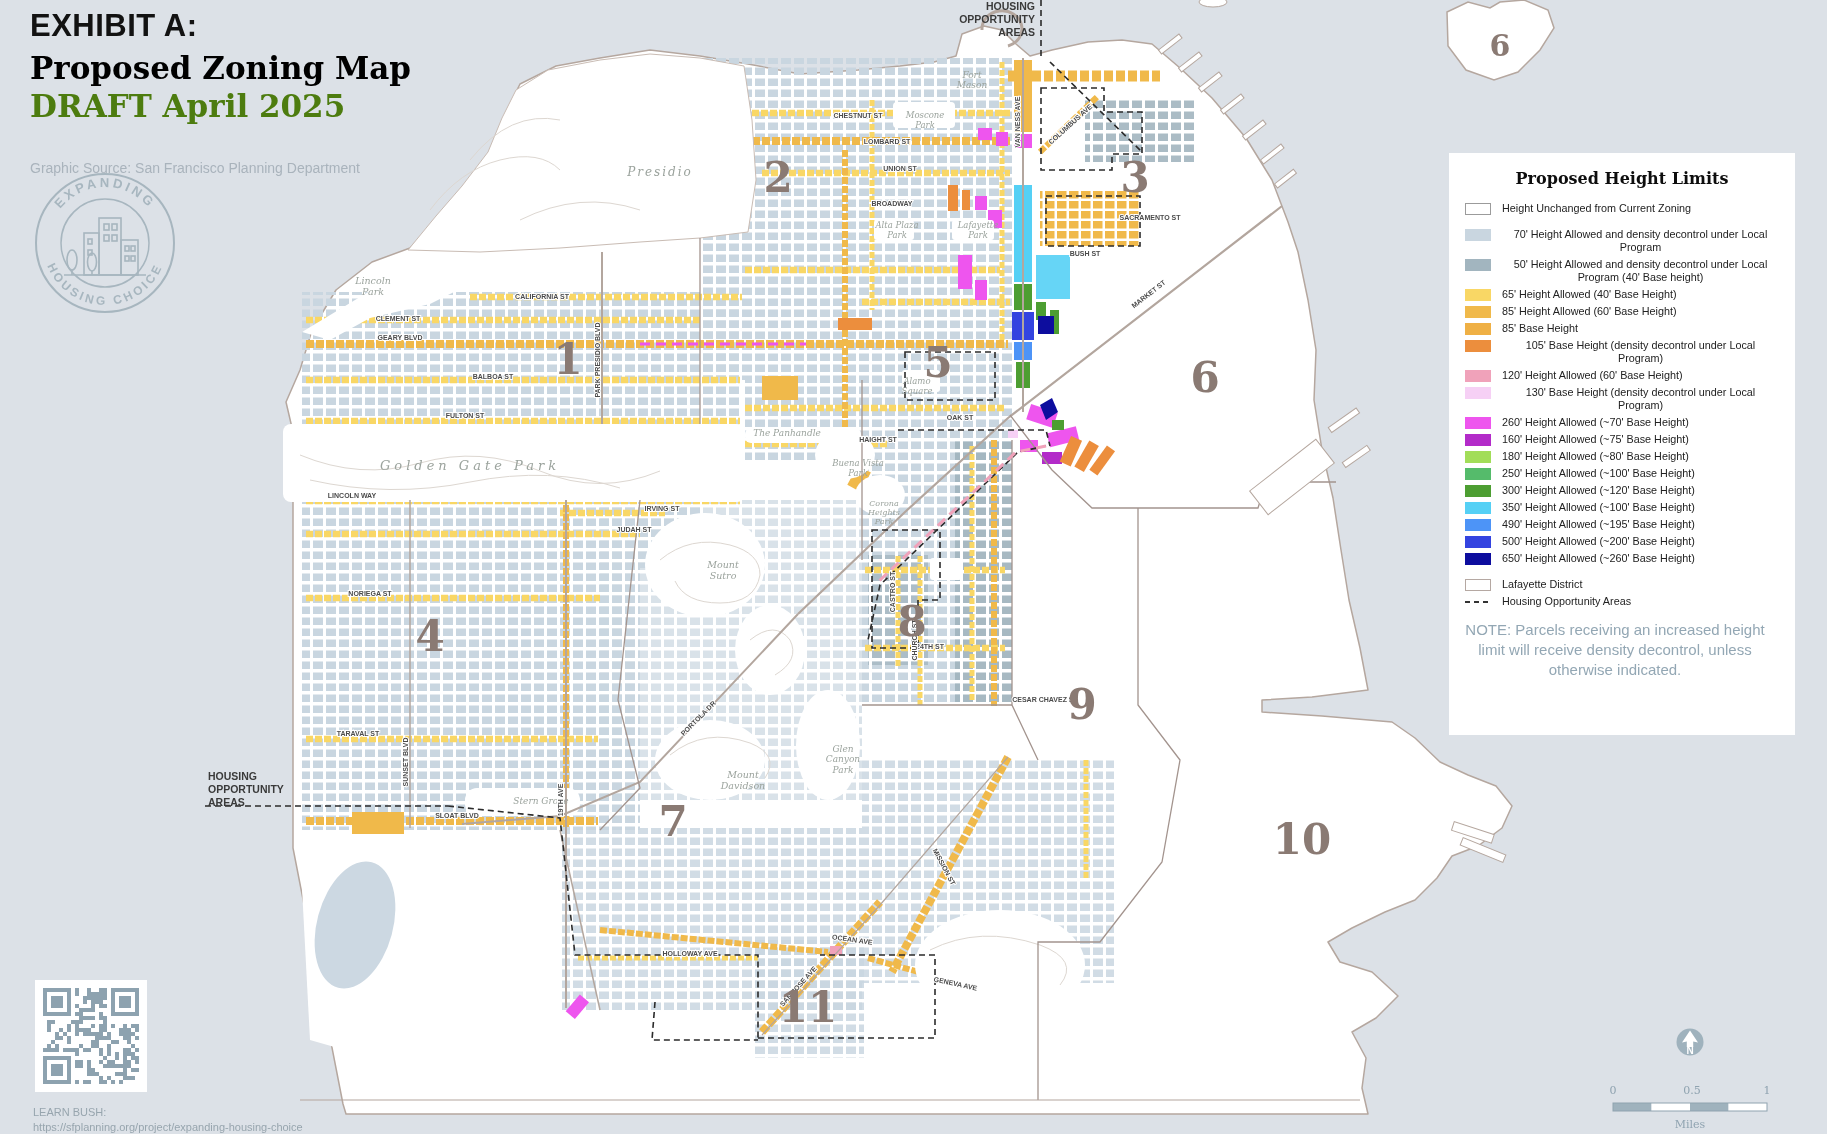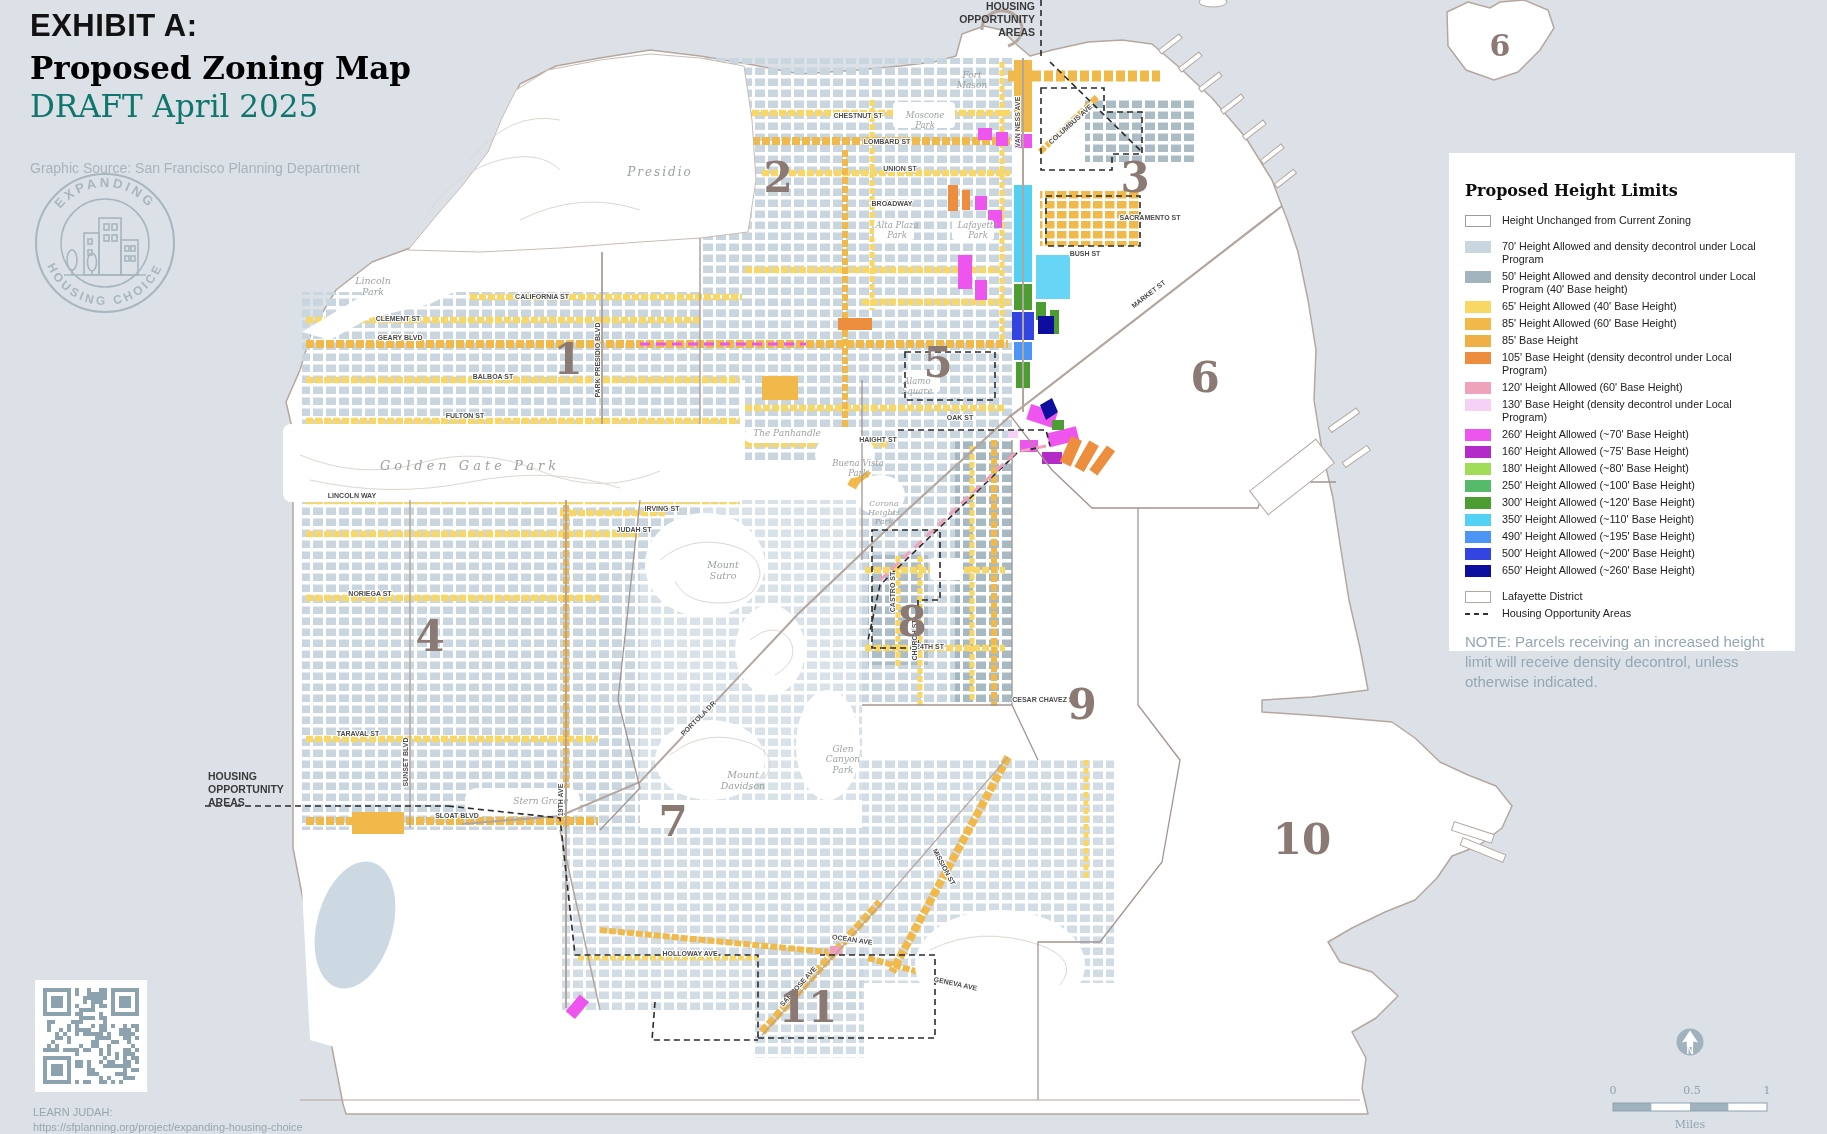--- a/index.html
+++ b/index.html
@@ -3,25 +3,25 @@
 <meta charset="utf-8">
 <style>
   html,body{margin:0;padding:0;background:#dce1e7;}
   .stage{position:relative;width:1827px;height:1134px;overflow:hidden;
          background:#dce1e7;font-family:"Liberation Sans",sans-serif;}
   svg{position:absolute;left:0;top:0;}
   
   .titleblock{position:absolute;left:30px;top:8px;}
   .exhibit{font-family:"Liberation Sans",sans-serif;font-weight:bold;font-size:31px;color:#121212;letter-spacing:.5px;}
   .maintitle{font-family:"DejaVu Serif",serif;font-weight:bold;font-size:31px;color:#000000;margin-top:6px;}
-  .draft{font-family:"DejaVu Serif",serif;font-weight:normal;font-size:31px;color:#0f766e;margin-top:2px;}
+  .draft{font-family:"DejaVu Serif",serif;font-weight:bold;font-size:31px;color:#4d7c0f;margin-top:2px;}
   .source{font-size:14px;color:#a9b3bc;margin-top:36px;}
   
-  .legend{position:absolute;left:1449px;top:153px;width:346px;height:498px;background:#ffffff;
-          box-sizing:border-box;padding:28px 16px;}
+  .legend{position:absolute;left:1449px;top:153px;width:346px;height:582px;background:#ffffff;
+          box-sizing:border-box;padding:16px 16px;text-align:center;}
   .legend-title{font-family:"DejaVu Serif",serif;font-weight:bold;font-size:16px;color:#0d0d0d;margin-bottom:14px;}
   .lrow{display:flex;align-items:flex-start;margin-bottom:4px;}
   .lrow.gap-after{margin-bottom:13px;}
   .swatch{flex:0 0 26px;width:26px;height:12px;margin-right:11px;margin-top:1px;}
   .swatch.outline{background:#fff;border:1px solid #9b9b9b;box-sizing:border-box;}
   .swatch.outline-brown{background:#fff;border:1px solid #b5a8a2;box-sizing:border-box;}
   .swatch.dash{height:2px;margin-top:6px;background:repeating-linear-gradient(90deg,#333 0 5px,transparent 5px 9px);}
   .llabel{font-size:10.8px;line-height:1.2;color:#222;}
   .legend-note{font-size:15px;line-height:1.35;color:#93a7b4;margin-top:12px;width:300px;}
   
@@ -681,21 +681,21 @@
         <div class="lrow">
           <span class="swatch" style="background: rgb(85, 187, 107);"></span>
           <span class="llabel">250' Height Allowed (~100' Base Height)</span>
         </div>
         <div class="lrow">
           <span class="swatch" style="background: rgb(77, 158, 50);"></span>
           <span class="llabel">300' Height Allowed (~120' Base Height)</span>
         </div>
         <div class="lrow">
           <span class="swatch" style="background: rgb(85, 208, 245);"></span>
-          <span class="llabel">350' Height Allowed (~110' Base Height)</span>
+          <span class="llabel">350' Height Allowed (~100' Base Height)</span>
         </div>
         <div class="lrow">
           <span class="swatch" style="background: rgb(77, 148, 247);"></span>
           <span class="llabel">490' Height Allowed (~195' Base Height)</span>
         </div>
         <div class="lrow">
           <span class="swatch" style="background: rgb(52, 68, 224);"></span>
           <span class="llabel">500' Height Allowed (~200' Base Height)</span>
         </div>
         <div class="lrow gap-after">
@@ -708,17 +708,17 @@
         </div>
         <div class="lrow">
           <span class="swatch dash"></span>
           <span class="llabel">Housing Opportunity Areas</span>
         </div>
       </div>
     <div class="legend-note">NOTE: Parcels receiving an increased height limit will receive density decontrol, unless otherwise indicated.</div>
   </div>
 
   <div class="learnmore">
-    <div>LEARN JUDAH:</div>
+    <div>LEARN BUSH:</div>
     <div>https://sfplanning.org/project/expanding-housing-choice</div>
   </div>
 
 </div>
 
 </body></html>

